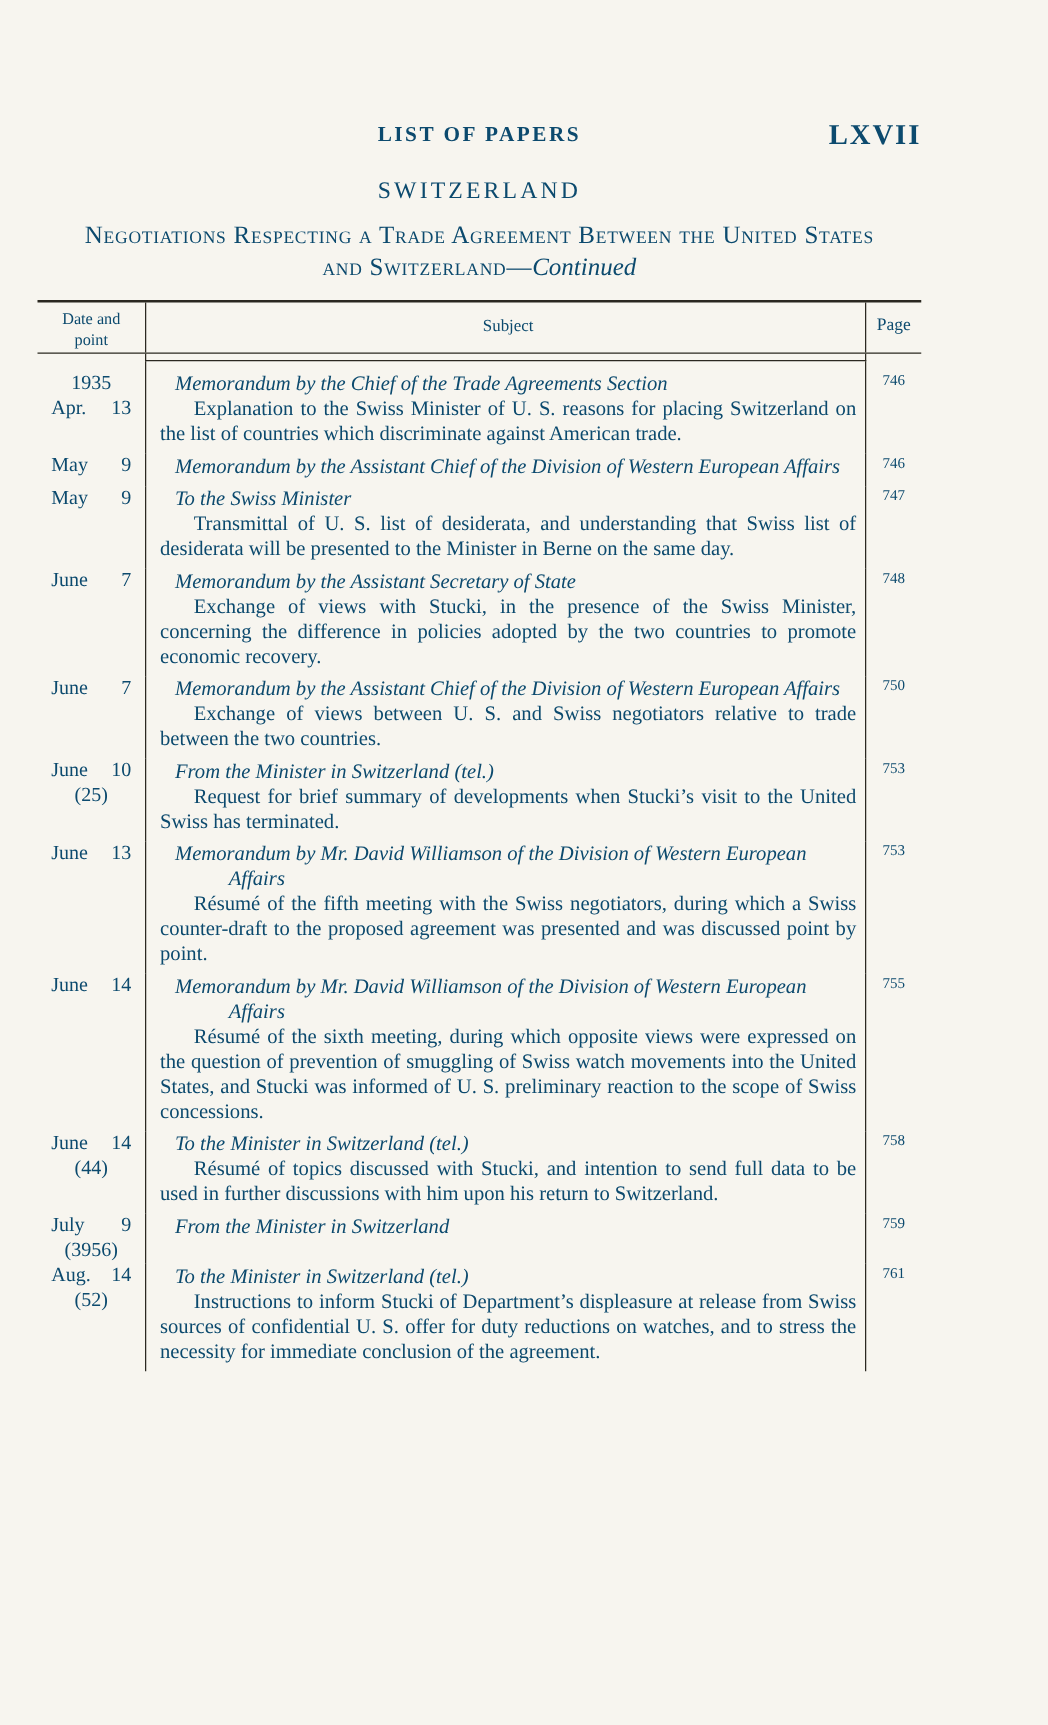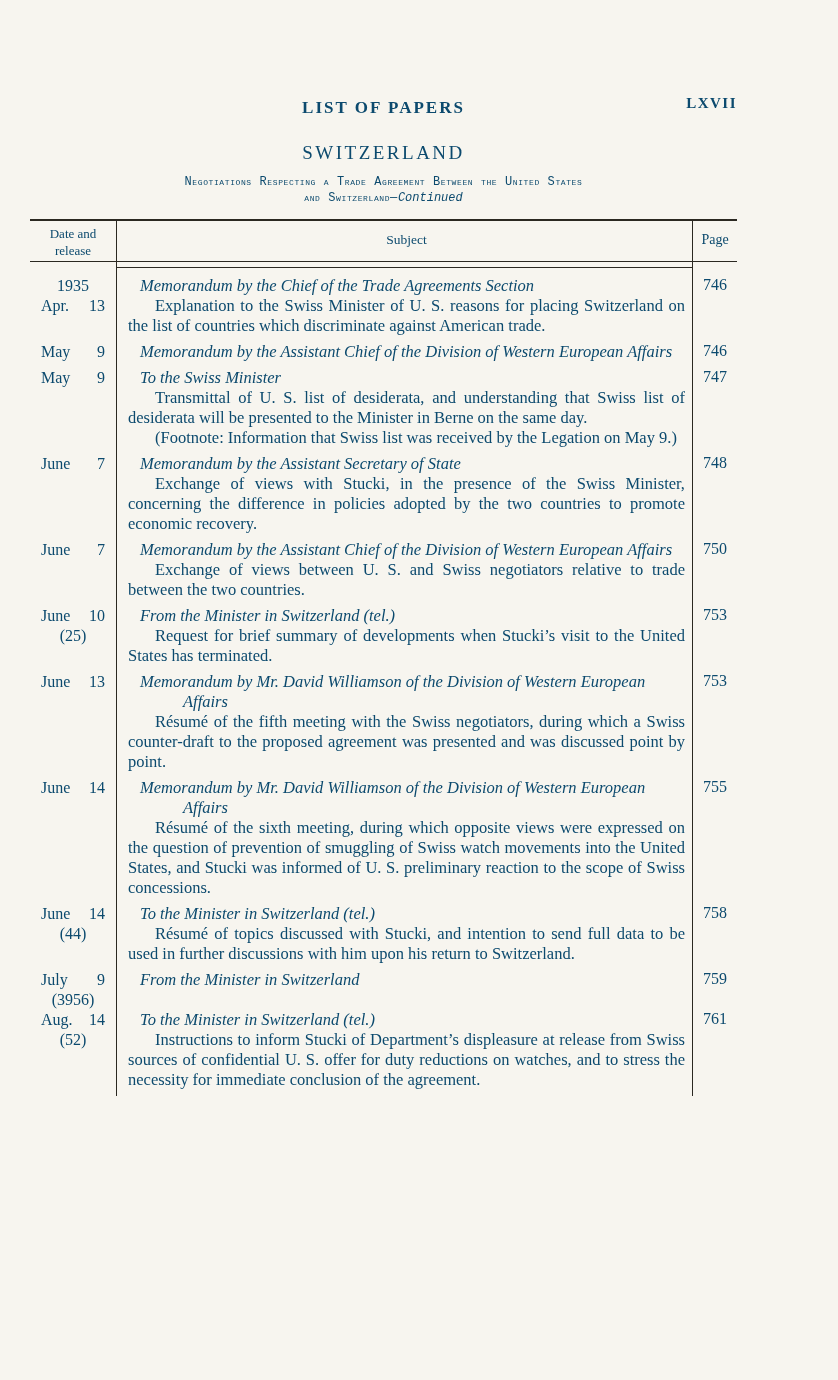--- a/index.html
+++ b/index.html
@@ -24,38 +24,37 @@
     text-align: center;
     font-weight: bold;
     font-size: 17px;
     letter-spacing: 2px;
   }
   .folio {
     position: absolute;
     right: 0;
     top: -3px;
     font-weight: bold;
-    font-size: 15px;
+    font-size: 23px;
     letter-spacing: 1.5px;
   }
   .country {
     margin: 20px 30px 0 30px;
     width: 707px;
     text-align: center;
     font-weight: normal;
     font-size: 19px;
     letter-spacing: 2.5px;
   }
   .subtitle {
     margin: 11px 30px 0 30px;
     width: 707px;
     text-align: center;
-    font-size: 12px;
+    font-size: 20px;
     line-height: 1.3;
-    font-family: Liberation Mono, monospace;
   }
   .sc { font-variant: small-caps; letter-spacing: 0.6px; }
   .cont { font-style: italic; }
 
   .tbl {
     margin: 13px 30px 0 30px;
     width: 707px;
     border-top: 2px solid #2b2821;
     box-sizing: border-box;
   }
@@ -71,21 +70,21 @@
     flex: 1 1 auto;
     border-left: 1.5px solid #2b2821;
     border-right: 1.5px solid #2b2821;
     padding: 0 7px 0 11px;
     box-sizing: border-box;
   }
   .c-page {
     width: 44px;
     flex: 0 0 44px;
     text-align: center;
-    font-size: 16px;
+    font-size: 12px;
     box-sizing: border-box;
   }
 
   
   .tbl-head { border-bottom: 1.5px solid #2b2821; min-height: 40px; }
   .hcell { font-size: 13px; line-height: 1.3; padding-top: 5px; }
   .hcell-subj { text-align: center; font-size: 13.5px; padding-top: 11px; }
   .hcell-page { font-size: 14px; padding-top: 11px; }
 
   
@@ -137,21 +136,21 @@
   <div class="subtitle">
     <span class="sc">Negotiations Respecting a Trade Agreement Between the United States</span><br>
     <span class="sc">and Switzerland—</span><span class="cont">Continued</span>
   </div>
 
   <div class="tbl">
 
     <div class="row tbl-head">
       <div class="c-date hcell">
         <span>Date and</span><br>
-        <span>release</span>
+        <span>point</span>
       </div>
       <div class="c-subj hcell-subj">Subject</div>
       <div class="c-page hcell-page">Page</div>
     </div>
 
     <div class="row sep-row">
       <div class="c-date"></div>
       <div class="c-subj"></div>
       <div class="c-page"></div>
     </div>
@@ -188,21 +187,20 @@
     <div class="row entry">
       <div class="c-date">
         <div class="date-line">
             <span>May</span>
             <span>9</span>
           </div>
       </div>
       <div class="c-subj">
         <p class="title">To the Swiss Minister</p>
         <p class="desc">Transmittal of U. S. list of desiderata, and understanding that Swiss list of desiderata will be presented to the Minister in Berne on the same day.</p>
-        <p class="desc">(Footnote: Information that Swiss list was received by the Legation on May 9.)</p>
       </div>
       <div class="c-page">747</div>
     </div>
 
     <div class="row entry">
       <div class="c-date">
         <div class="date-line">
             <span>June</span>
             <span>7</span>
           </div>
@@ -231,21 +229,21 @@
     <div class="row entry">
       <div class="c-date">
         <div class="date-line">
             <span>June</span>
             <span>10</span>
           </div>
         <div class="num">(25)</div>
       </div>
       <div class="c-subj">
         <p class="title">From the Minister in Switzerland (tel.)</p>
-        <p class="desc">Request for brief summary of developments when Stucki’s visit to the United States has terminated.</p>
+        <p class="desc">Request for brief summary of developments when Stucki’s visit to the United Swiss has terminated.</p>
       </div>
       <div class="c-page">753</div>
     </div>
 
     <div class="row entry">
       <div class="c-date">
         <div class="date-line">
             <span>June</span>
             <span>13</span>
           </div>

